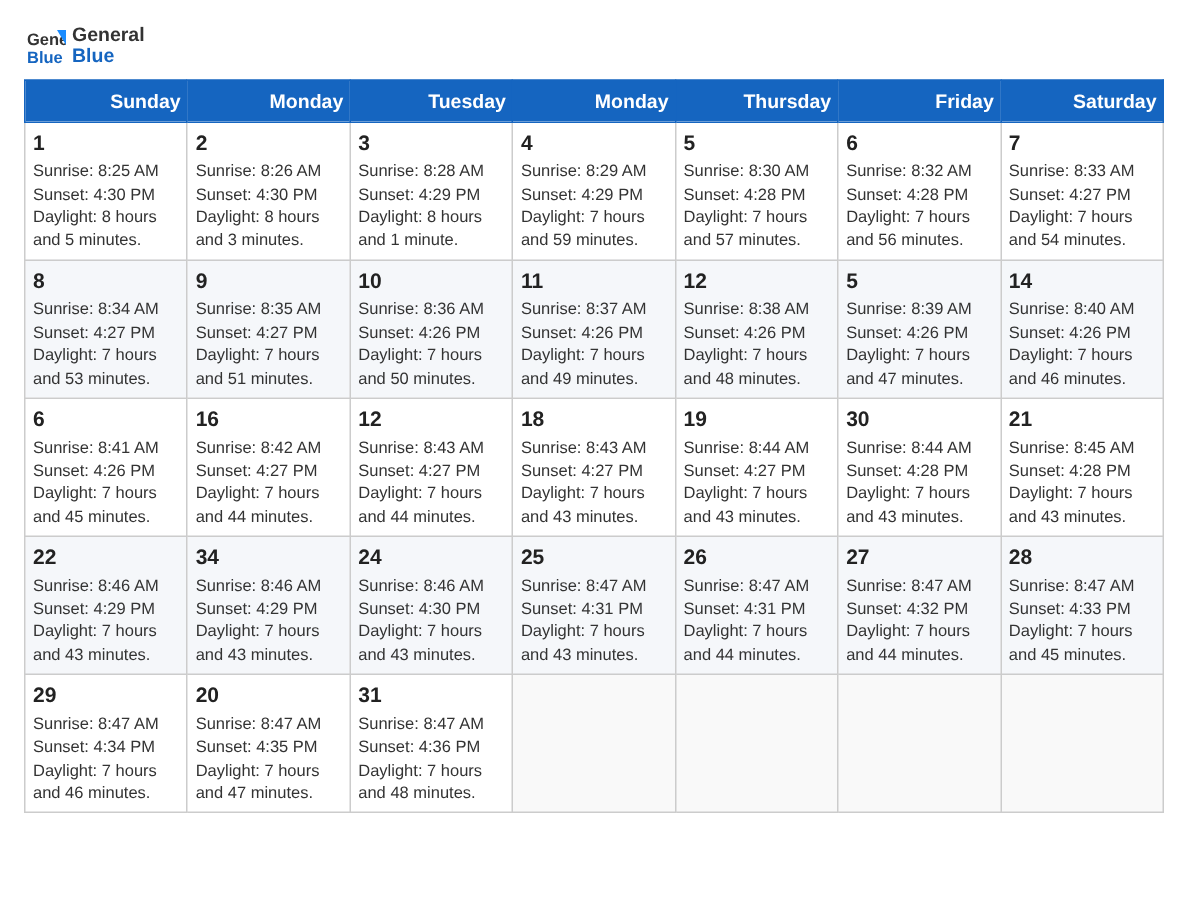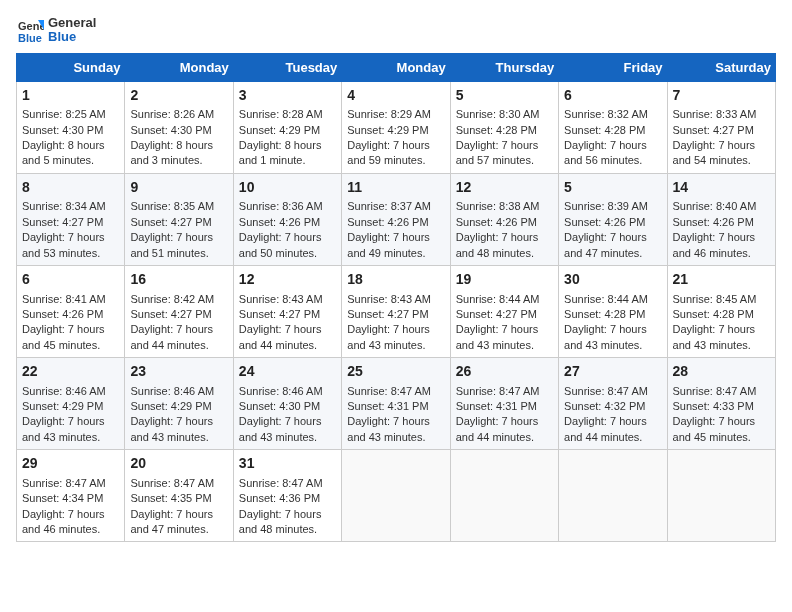--- a/index.html
+++ b/index.html
@@ -157,21 +157,21 @@
         <td><span class="day-number">19</span>
 <span class="day-info">Sunrise: 8:44 AM<br>Sunset: 4:27 PM<br>Daylight: 7 hours and 43 minutes.</span></td>
         <td><span class="day-number">30</span>
 <span class="day-info">Sunrise: 8:44 AM<br>Sunset: 4:28 PM<br>Daylight: 7 hours and 43 minutes.</span></td>
         <td><span class="day-number">21</span>
 <span class="day-info">Sunrise: 8:45 AM<br>Sunset: 4:28 PM<br>Daylight: 7 hours and 43 minutes.</span></td>
       </tr>
       <tr>
         <td><span class="day-number">22</span>
 <span class="day-info">Sunrise: 8:46 AM<br>Sunset: 4:29 PM<br>Daylight: 7 hours and 43 minutes.</span></td>
-        <td><span class="day-number">23</span>
+        <td><span class="day-number">34</span>
 <span class="day-info">Sunrise: 8:46 AM<br>Sunset: 4:29 PM<br>Daylight: 7 hours and 43 minutes.</span></td>
         <td><span class="day-number">24</span>
 <span class="day-info">Sunrise: 8:46 AM<br>Sunset: 4:30 PM<br>Daylight: 7 hours and 43 minutes.</span></td>
         <td><span class="day-number">25</span>
 <span class="day-info">Sunrise: 8:47 AM<br>Sunset: 4:31 PM<br>Daylight: 7 hours and 43 minutes.</span></td>
         <td><span class="day-number">26</span>
 <span class="day-info">Sunrise: 8:47 AM<br>Sunset: 4:31 PM<br>Daylight: 7 hours and 44 minutes.</span></td>
         <td><span class="day-number">27</span>
 <span class="day-info">Sunrise: 8:47 AM<br>Sunset: 4:32 PM<br>Daylight: 7 hours and 44 minutes.</span></td>
         <td><span class="day-number">28</span>

